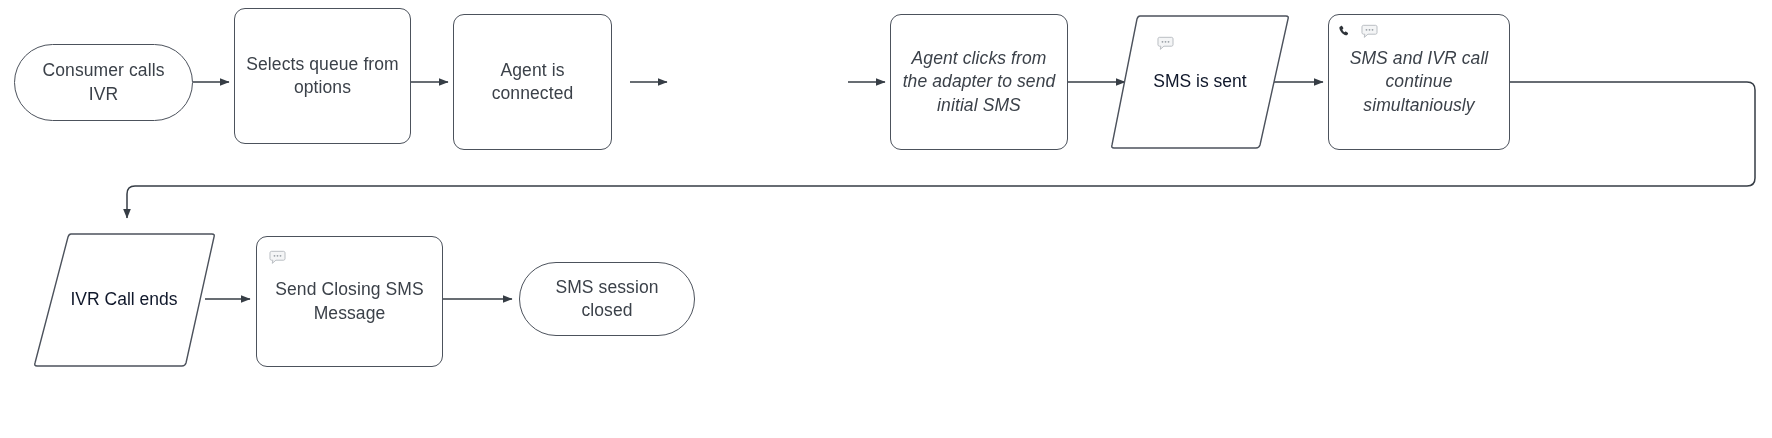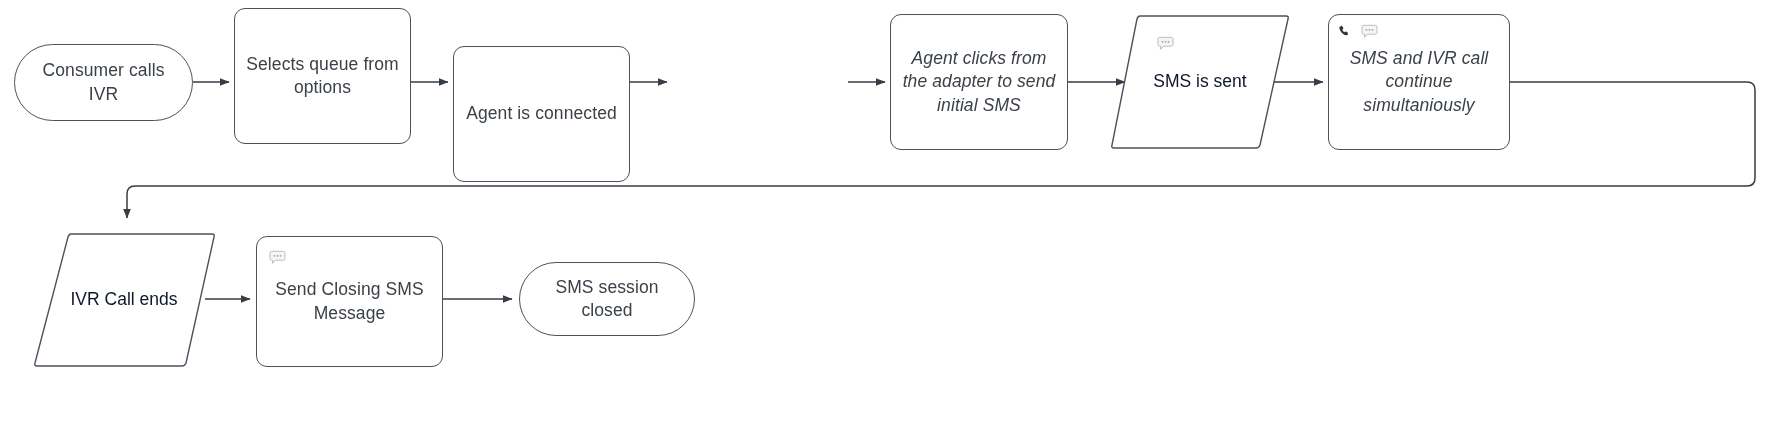--- a/index.html
+++ b/index.html
@@ -116,21 +116,21 @@
   <div class="node shape-pill" style="left:14px; top:44px; width:179px; height:77px;text-align:center;">
     <span class="label">Consumer calls
 IVR</span>
   </div>
 
   <div class="node shape-rect" style="left:234px; top:8px; width:177px; height:136px;">
     <span class="label">Selects queue from
 options</span>
   </div>
 
-  <div class="node shape-rect" style="left:453px; top:14px; width:177px; height:136px;margin-top:32px;">
+  <div class="node shape-rect" style="left:453px; top:14px; width:159px; height:136px;">
     <span class="label">Agent is connected</span>
   </div>
 
 
   <div class="node shape-rect" style="left:890px; top:14px; width:178px; height:136px;font-style:italic;">
     <span class="label">Agent clicks from
 the adapter to send
 initial SMS</span>
   </div>
 

